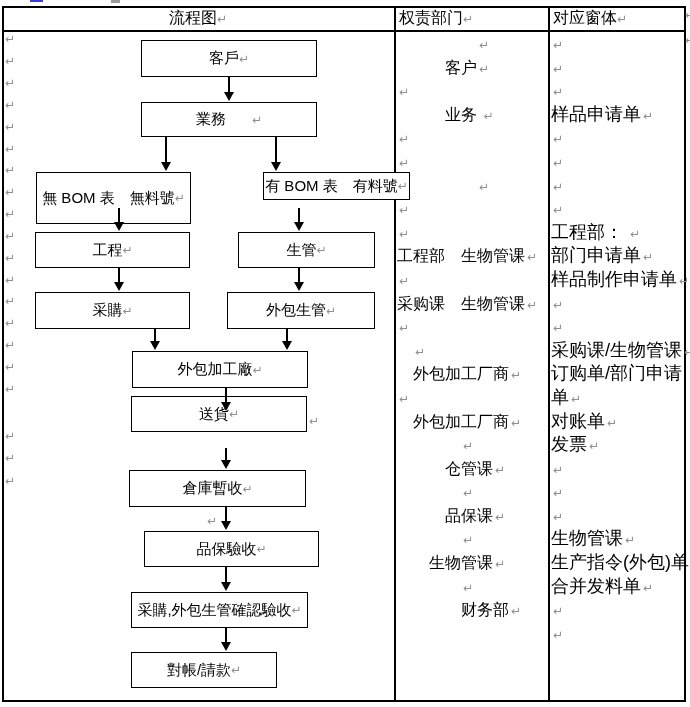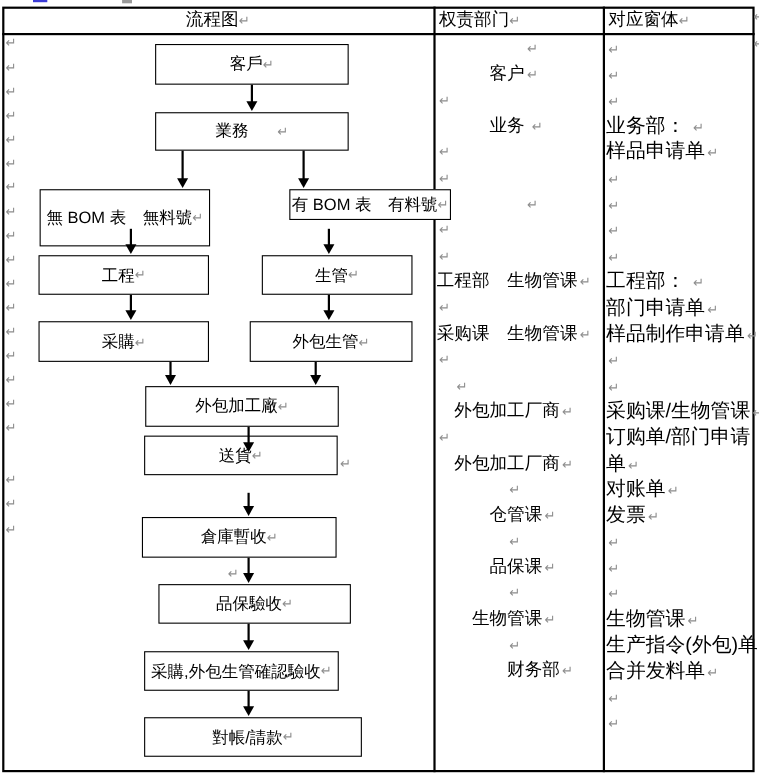--- a/index.html
+++ b/index.html
@@ -76,21 +76,21 @@
       <div class="flow-box" style="left: 227px; top: 172px; width: 147px; height: 28px; margin-left: 36px;"><span class="t">有 BOM 表　有料號</span><span class="pm">↵</span></div>
       <div class="flow-box" style="left: 35px; top: 232px; width: 155px; height: 36px;"><span class="t">工程</span><span class="pm">↵</span></div>
       <div class="flow-box" style="left: 238px; top: 232px; width: 137px; height: 36px;"><span class="t">生管</span><span class="pm">↵</span></div>
       <div class="flow-box" style="left: 35px; top: 292px; width: 155px; height: 37px;"><span class="t">采購</span><span class="pm">↵</span></div>
       <div class="flow-box" style="left: 227px; top: 292px; width: 148px; height: 37px;"><span class="t">外包生管</span><span class="pm">↵</span></div>
       <div class="flow-box" style="left: 132px; top: 351px; width: 176px; height: 37px;"><span class="t">外包加工廠</span><span class="pm">↵</span></div>
       <div class="flow-box" style="left: 131px; top: 396px; width: 176px; height: 36px;"><span class="t">送貨</span><span class="pm">↵</span></div>
       <div class="flow-box" style="left: 129px; top: 470px; width: 177px; height: 37px;"><span class="t">倉庫暫收</span><span class="pm">↵</span></div>
       <div class="flow-box" style="left: 144px; top: 531px; width: 175px; height: 36px;"><span class="t">品保驗收</span><span class="pm">↵</span></div>
       <div class="flow-box" style="left: 131px; top: 592px; width: 177px; height: 36px;"><span class="t">采購,外包生管確認驗收</span><span class="pm">↵</span></div>
-      <div class="flow-box" style="left: 131px; top: 652px; width: 198px; height: 36px;"><span class="t">對帳/請款</span><span class="pm">↵</span></div>
+      <div class="flow-box" style="left: 131px; top: 652px; width: 146px; height: 36px;"><span class="t">對帳/請款</span><span class="pm">↵</span></div>
       <div class="aline" style="left: 228px; top: 77px; height: 17px;"></div>
       <div class="ahead" style="left: 223.5px; top: 92px;"></div>
       <div class="aline" style="left: 165px; top: 137px; height: 27px;"></div>
       <div class="ahead" style="left: 160.5px; top: 162px;"></div>
       <div class="aline" style="left: 275px; top: 137px; height: 27px;"></div>
       <div class="ahead" style="left: 270.5px; top: 162px;"></div>
       <div class="aline" style="left: 118px; top: 208px; height: 16px;"></div>
       <div class="ahead" style="left: 113.5px; top: 222px;"></div>
       <div class="aline" style="left: 298px; top: 208px; height: 16px;"></div>
       <div class="ahead" style="left: 293.5px; top: 222px;"></div>
@@ -162,21 +162,20 @@
       <div class="line"><span class="t">　　　品保课</span><span class="pm">↵</span></div>
       <div class="line"><span class="t">　　　　</span><span class="pm">↵</span></div>
       <div class="line"><span class="t">　　生物管课</span><span class="pm">↵</span></div>
       <div class="line"><span class="t">　　　　</span><span class="pm">↵</span></div>
       <div class="line"><span class="t">　　　　财务部</span><span class="pm">↵</span></div>
     </div>
   <div id="form-col" class="col">
       <div class="line"><span class="t"></span><span class="pm">↵</span></div>
       <div class="line"><span class="t"></span><span class="pm">↵</span></div>
       <div class="line"><span class="t"></span><span class="pm">↵</span></div>
-      <div class="line"><span class="t">业务部： </span><span class="pm">↵</span></div>
       <div class="line"><span class="t">样品申请单</span><span class="pm">↵</span></div>
       <div class="line"><span class="t"></span><span class="pm">↵</span></div>
       <div class="line"><span class="t"></span><span class="pm">↵</span></div>
       <div class="line"><span class="t"></span><span class="pm">↵</span></div>
       <div class="line"><span class="t"></span><span class="pm">↵</span></div>
       <div class="line"><span class="t">工程部： </span><span class="pm">↵</span></div>
       <div class="line"><span class="t">部门申请单</span><span class="pm">↵</span></div>
       <div class="line"><span class="t">样品制作申请单</span><span class="pm">↵</span></div>
       <div class="line"><span class="t"></span><span class="pm">↵</span></div>
       <div class="line"><span class="t"></span><span class="pm">↵</span></div>

